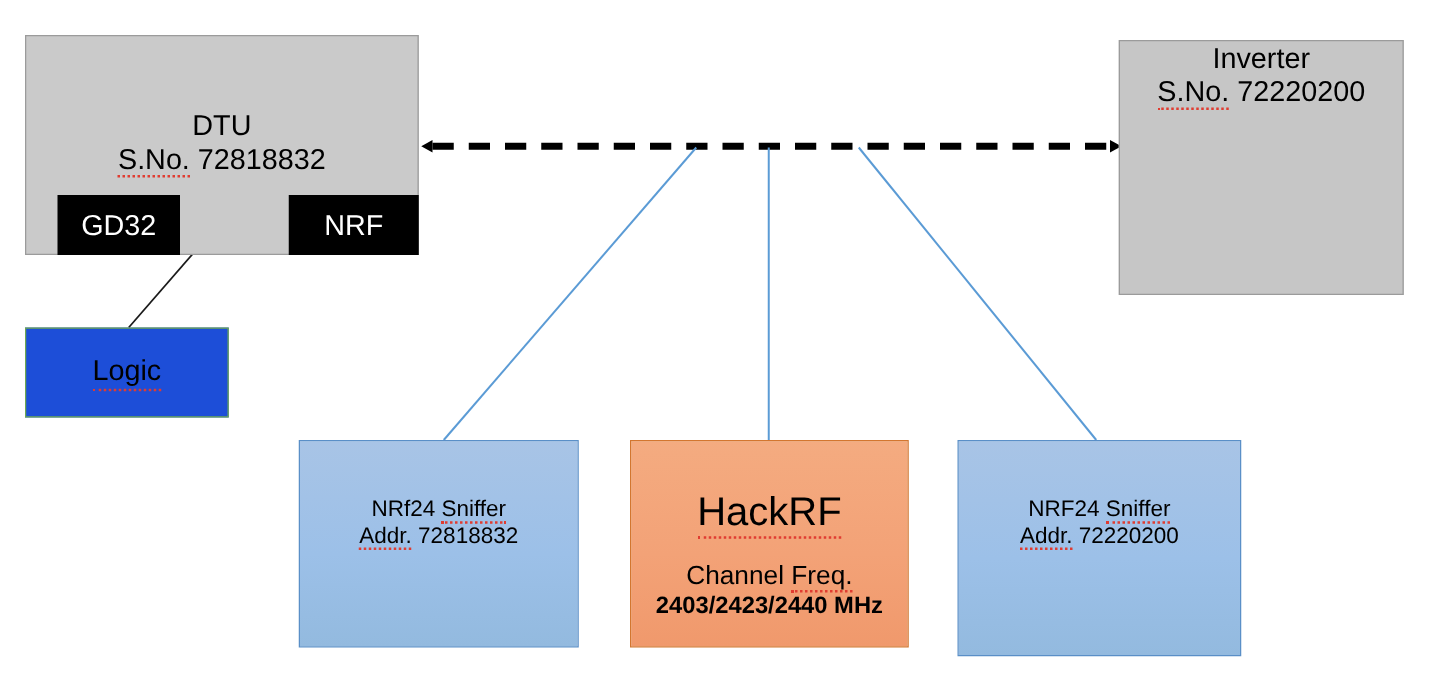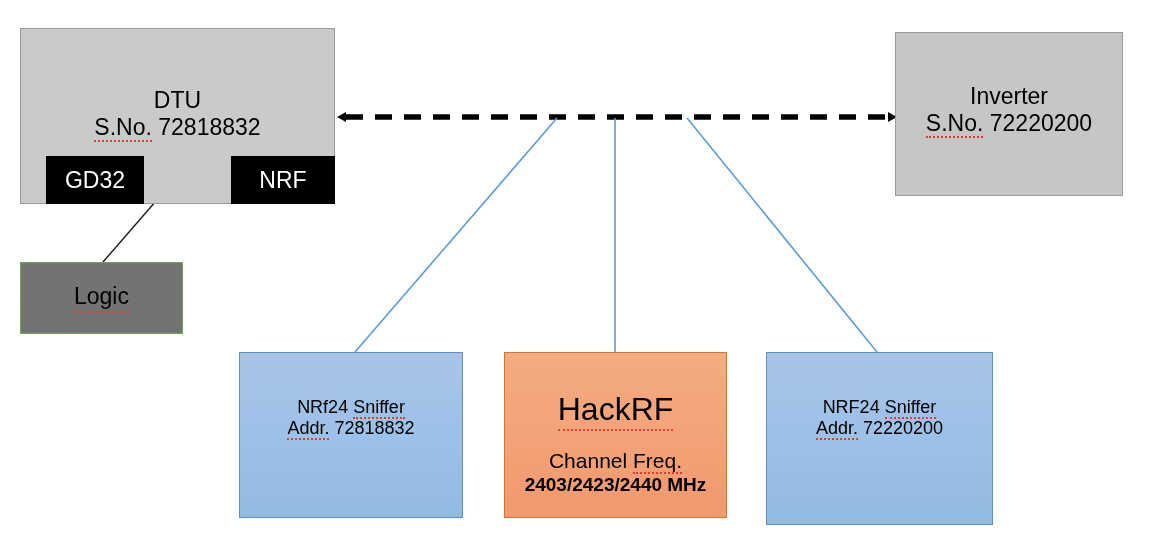--- a/index.html
+++ b/index.html
@@ -57,35 +57,34 @@
   }
   #gd32 { left: 20px;  top: 156px; width: 98px;  height: 48px; margin-left: 26px; }
   #nrf  { left: 231px; top: 156px; width: 104px; height: 48px; }
 
   
   #logic {
     left: 20px;
     top: 262px;
     width: 163px;
     height: 72px;
-    background: #737373;
+    background: #1d4ed8;
     border: 1px solid #6ea84f;
     font-size: 23px;
     color: #000000;
   }
   
   #inverter {
     left: 895px;
     top: 32px;
     width: 228px;
-    height: 164px;
+    height: 204px;
     background: #c6c6c6;
     border: 1px solid #9b9b9b;
     justify-content: flex-start;
-    padding-top: 50px;
   }
   #inverter .ln { font-size: 23px; color: #000000; }
 
   
   .blue-box {
     background: linear-gradient(180deg, #a8c4e6 0%, #9cc0e8 55%, #93badf 100%);
     border: 1px solid #5a8fc7;
   }
   #sniffer-left {
     left: 239px;

